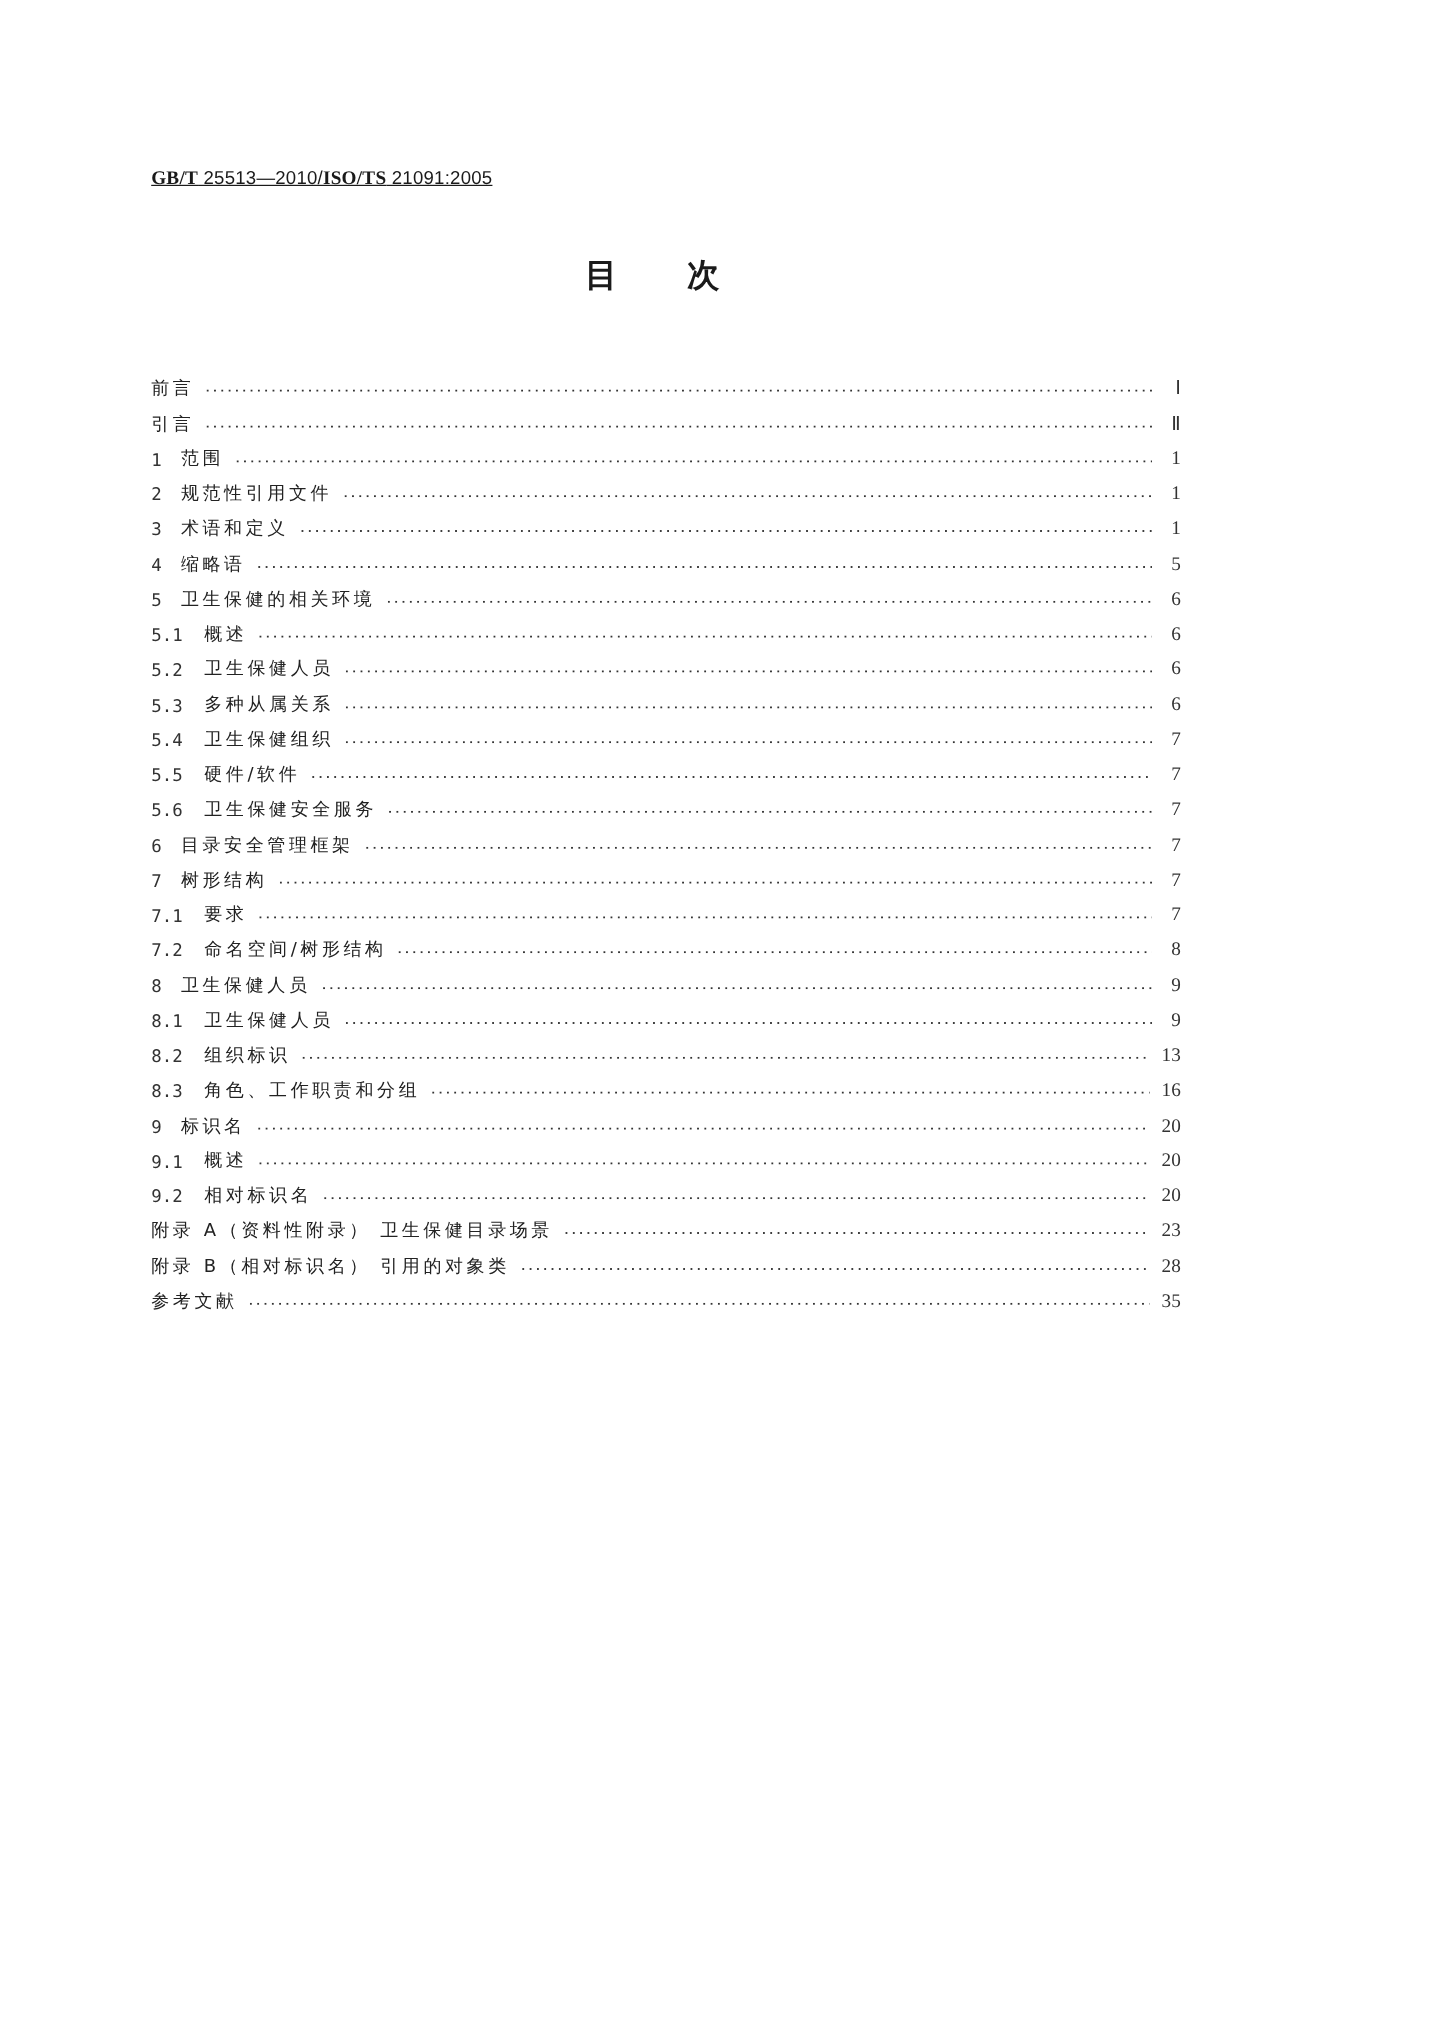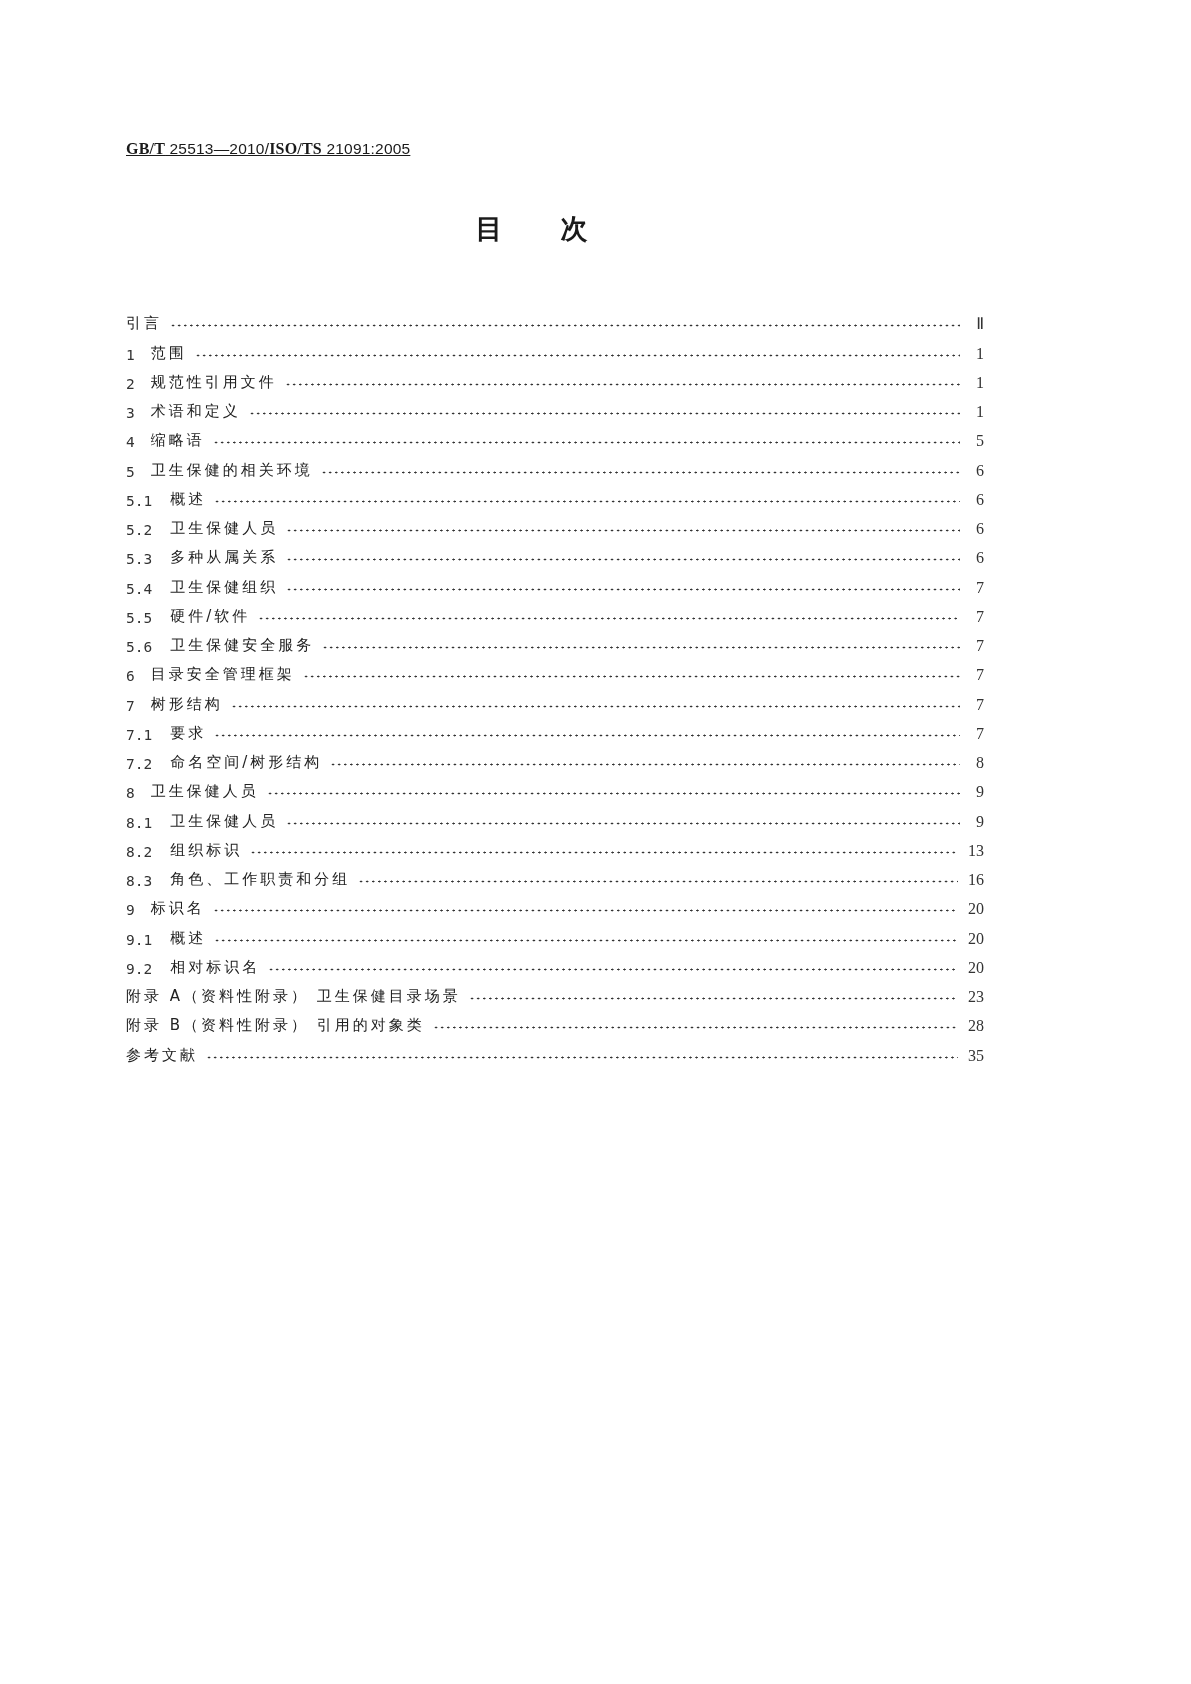--- a/index.html
+++ b/index.html
@@ -4,21 +4,21 @@
 <style>
   html, body { margin: 0; padding: 0; background: #ffffff; }
   body { width: 1191px; height: 1684px; position: relative; overflow: hidden; color: #1a1a1a; }
   .std-code {
     position: absolute; left: 126px; top: 140px;
     font-family: "Liberation Serif", serif; font-size: 16px; letter-spacing: 0.2px; text-decoration: underline;
   }
   .std-code .b { font-weight: bold; }
   .std-code .n { font-family: "Liberation Sans", sans-serif; font-size: 15.5px; }
   .toc-title {
-    position: absolute; left: 0; width: 1063px; top: 211px; text-align: center;
+    position: absolute; left: 12px; width: 1063px; top: 211px; text-align: center;
     font-family: "DejaVu Sans", sans-serif; font-size: 27px; font-weight: bold; letter-spacing: 0;
   }
   .toc-title span { display: inline-block; }
   .toc-title .gap { width: 58px; }
   .toc {
     position: absolute; left: 126px; top: 304px; width: 858px;
   }
   .toc-row {
     display: flex; align-items: flex-end; height: 29.25px;
     font-family: "DejaVu Serif", serif; font-size: 15.5px; color: #222;
@@ -42,20 +42,26 @@
   <span class="b">GB/T</span><span class="n"> 25513—2010/</span><span class="b">ISO/TS</span><span class="n"> 21091:2005</span>
 </div>
 
 <div class="toc-title">
   <span>目</span><span class="gap"></span><span>次</span>
 </div>
 
 <div class="toc" id="toc">
     <div class="toc-row">
 
+    <span class="toc-label">前言</span>
+    <span class="toc-dots"></span>
+    <span class="toc-page">Ⅰ</span>
+  </div>
+    <div class="toc-row">
+
     <span class="toc-label">引言</span>
     <span class="toc-dots"></span>
     <span class="toc-page">Ⅱ</span>
   </div>
     <div class="toc-row">
     <span class="toc-num" style="margin-right: 16px;">1</span>
     <span class="toc-label">范围</span>
     <span class="toc-dots"></span>
     <span class="toc-page">1</span>
   </div>
@@ -186,21 +192,21 @@
     <span class="toc-page">20</span>
   </div>
     <div class="toc-row">
 
     <span class="toc-label">附录 A（资料性附录） 卫生保健目录场景</span>
     <span class="toc-dots"></span>
     <span class="toc-page">23</span>
   </div>
     <div class="toc-row">
 
-    <span class="toc-label">附录 B（资料性附录） 引用的对象类</span>
+    <span class="toc-label">附录 B（相对标识名） 引用的对象类</span>
     <span class="toc-dots"></span>
     <span class="toc-page">28</span>
   </div>
     <div class="toc-row">
 
     <span class="toc-label">参考文献</span>
     <span class="toc-dots"></span>
     <span class="toc-page">35</span>
   </div>
   </div>

